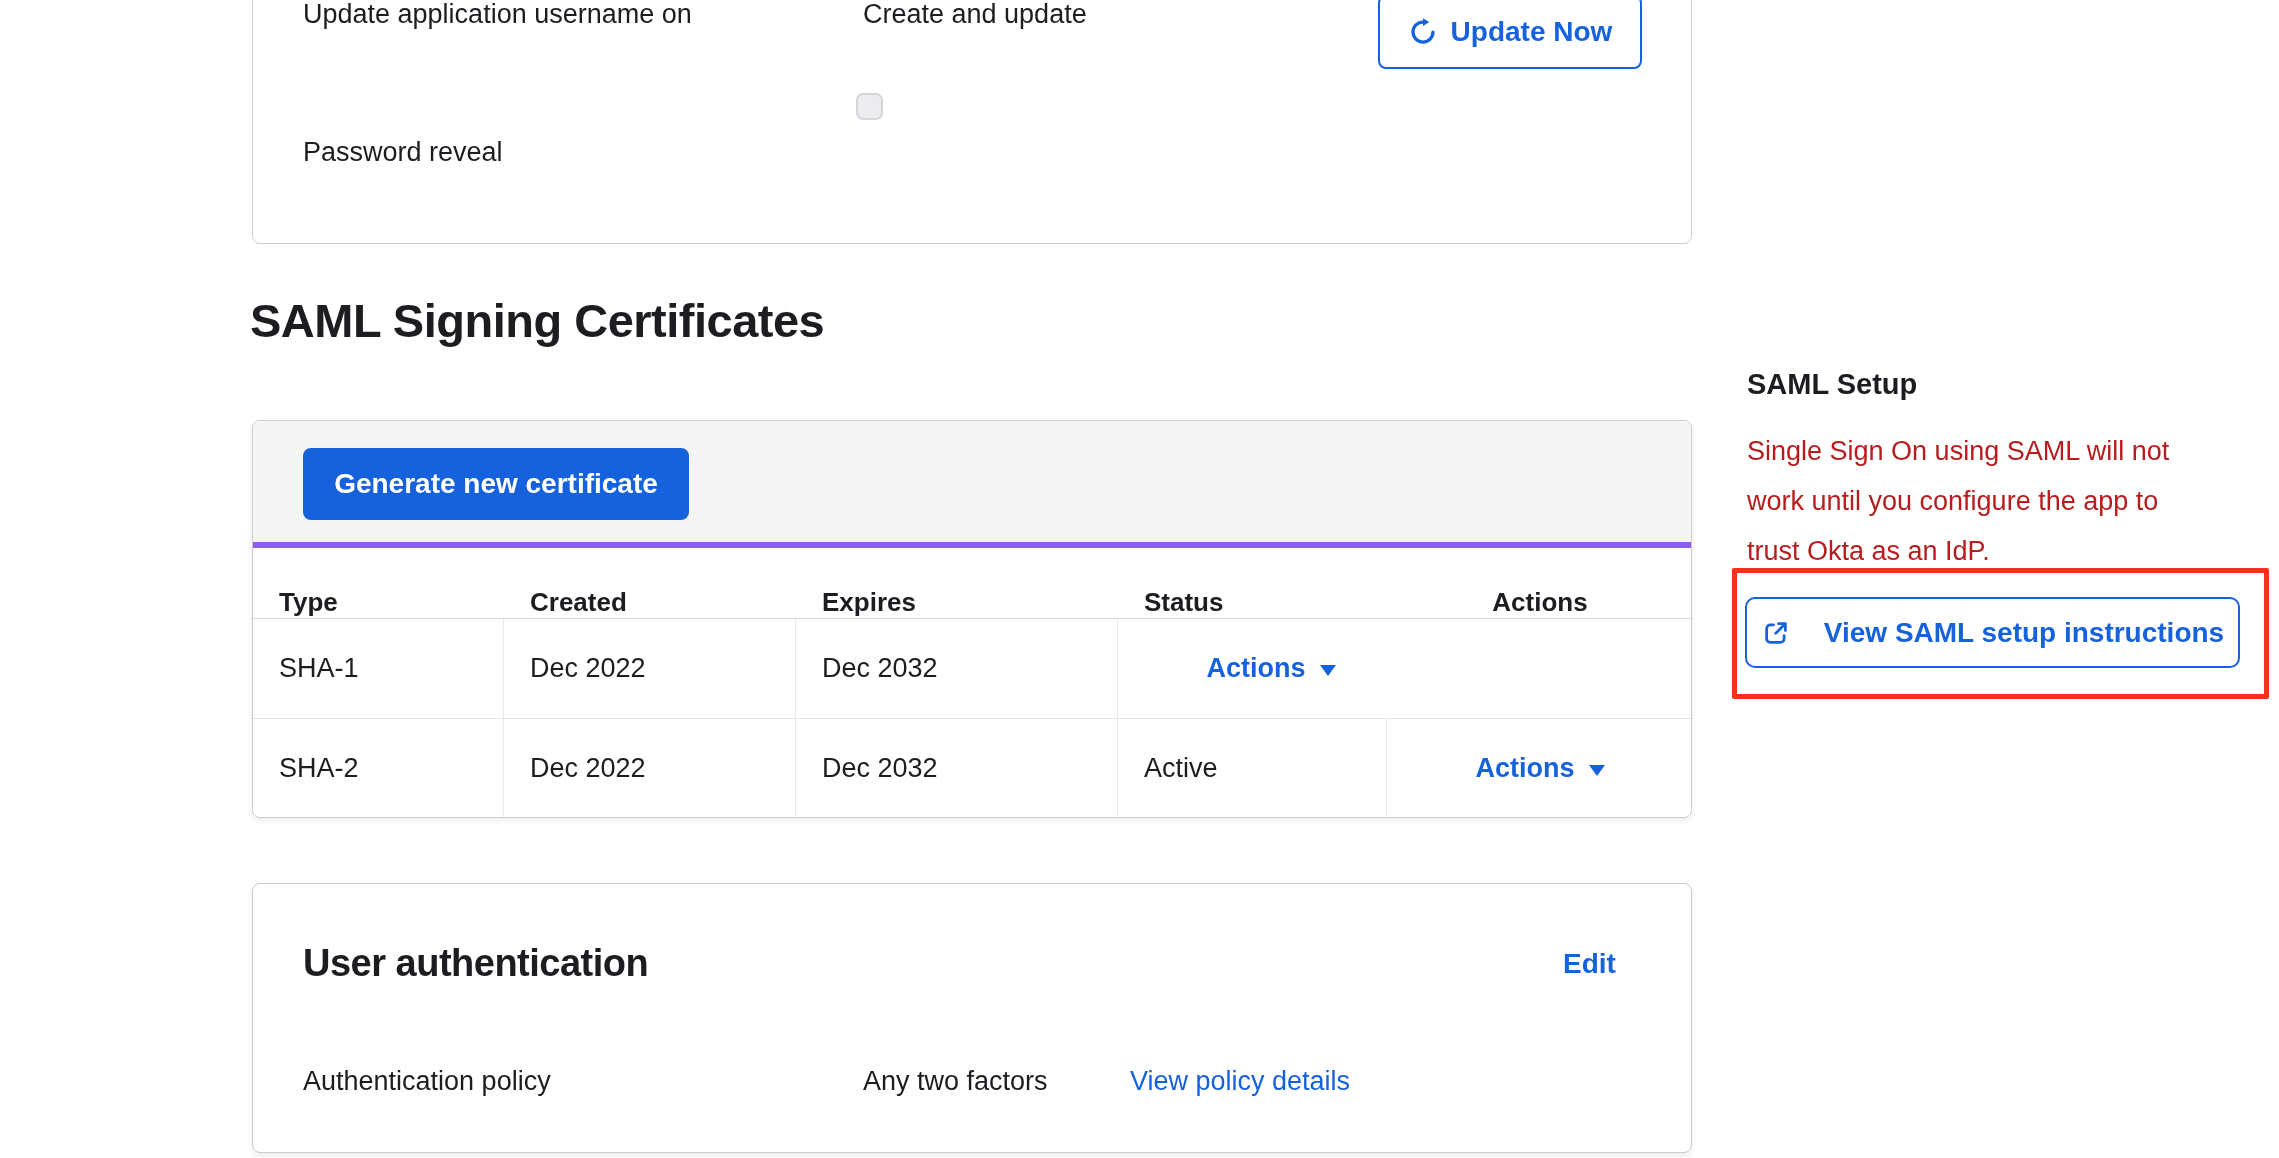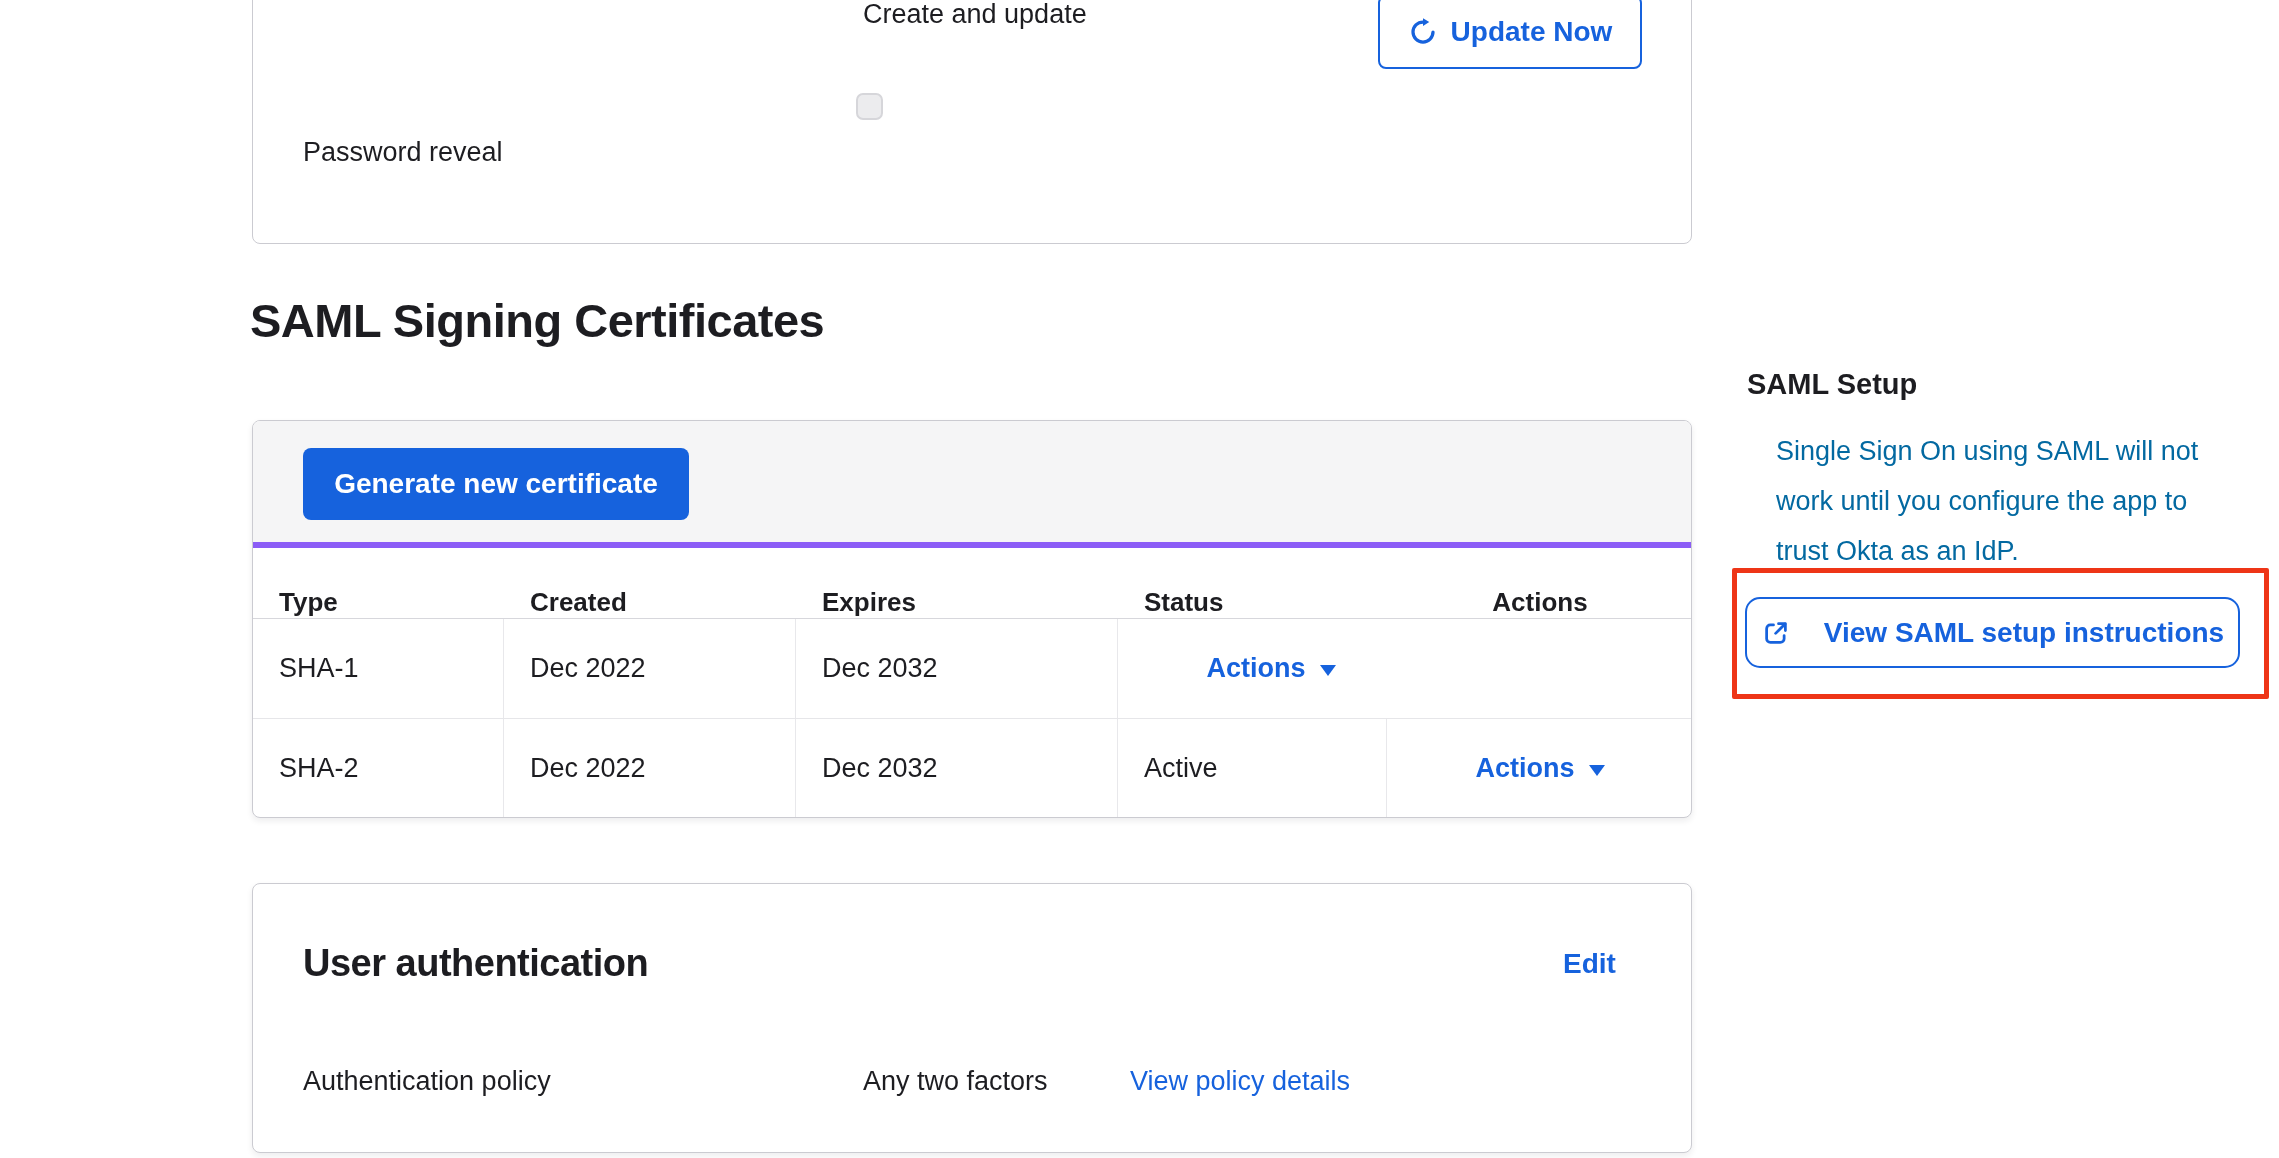--- a/index.html
+++ b/index.html
@@ -65,42 +65,43 @@
   .chevron-down {
     width:0; height:0; border-left:8px solid transparent;
     border-right:8px solid transparent; border-top:11px solid #1662dd;
     display:inline-block; margin-top:3px;
   }
 
   
   #saml-setup-title { position:absolute; left:1747px; top:368px; font-size:29px; font-weight:bold; }
   #saml-setup-desc {
     position:absolute; left:1747px; top:426px; width:500px;
-    font-size:27px; line-height:50px; color:#0369a1;margin-left:29px;
+    font-size:27px; line-height:50px; color:#b91c1c;
   }
   #highlight-box {
     position:absolute; left:1732px; top:568px; width:537px; height:131px;
     border:5px solid #ee3517; border-radius:2px; pointer-events:none;
   }
-  #view-saml-btn { left:1745px; top:597px; width:495px; height:71px; border-radius:15px; gap:33px; }
+  #view-saml-btn { left:1745px; top:597px; width:495px; height:71px; border-radius:10px; gap:33px; }
 
   
   #user-card { left:252px; top:883px; width:1440px; height:270px; }
   #user-title { position:absolute; left:50px; top:58px; font-size:38px; font-weight:bold; letter-spacing:-0.5px; }
   #edit-link { position:absolute; left:1310px; top:64px; font-size:28px; }
   #user-card .row-y { top:182px; }
 
   svg { display:block; }
 </style>
 </head>
 <body>
 
 <div id="canvas">
 
   <div class="card" id="top-card">
+    <div class="field-label" style="left:50px; top:28px;">Update application username on</div>
     <div class="field-value" style="left:610px; top:28px;">Create and update</div>
 
     <button class="btn-secondary" id="update-now-btn">
       <span>
         <svg width="30" height="30" viewBox="0 0 24 24">
           <path d="M12 4 a 8 8 0 1 0 8 8" fill="none" stroke="#1662dd" stroke-width="2.6" stroke-linecap="round"></path>
           <path d="M12 0.9 L12 7.1 L17 4 Z" fill="#1662dd"></path>
         </svg>
       </span>
       <span>Update Now</span>

